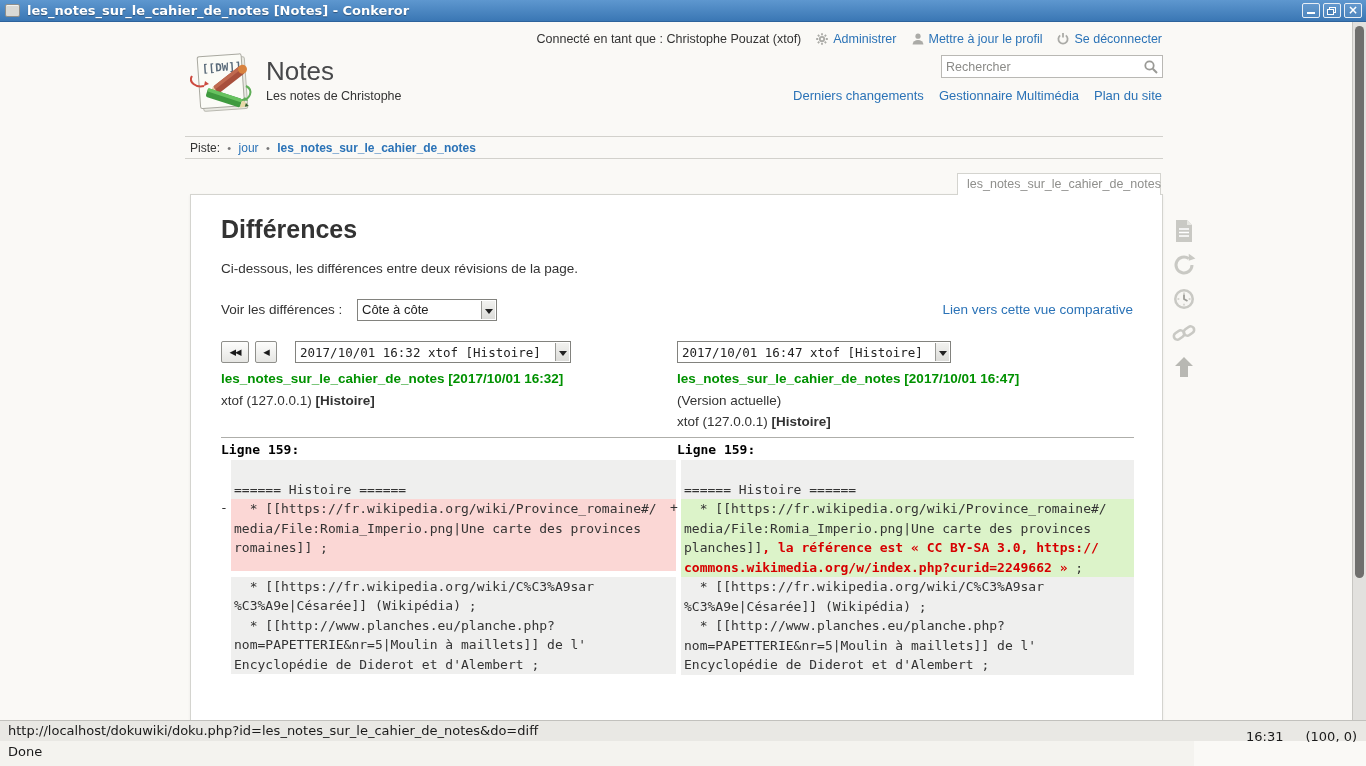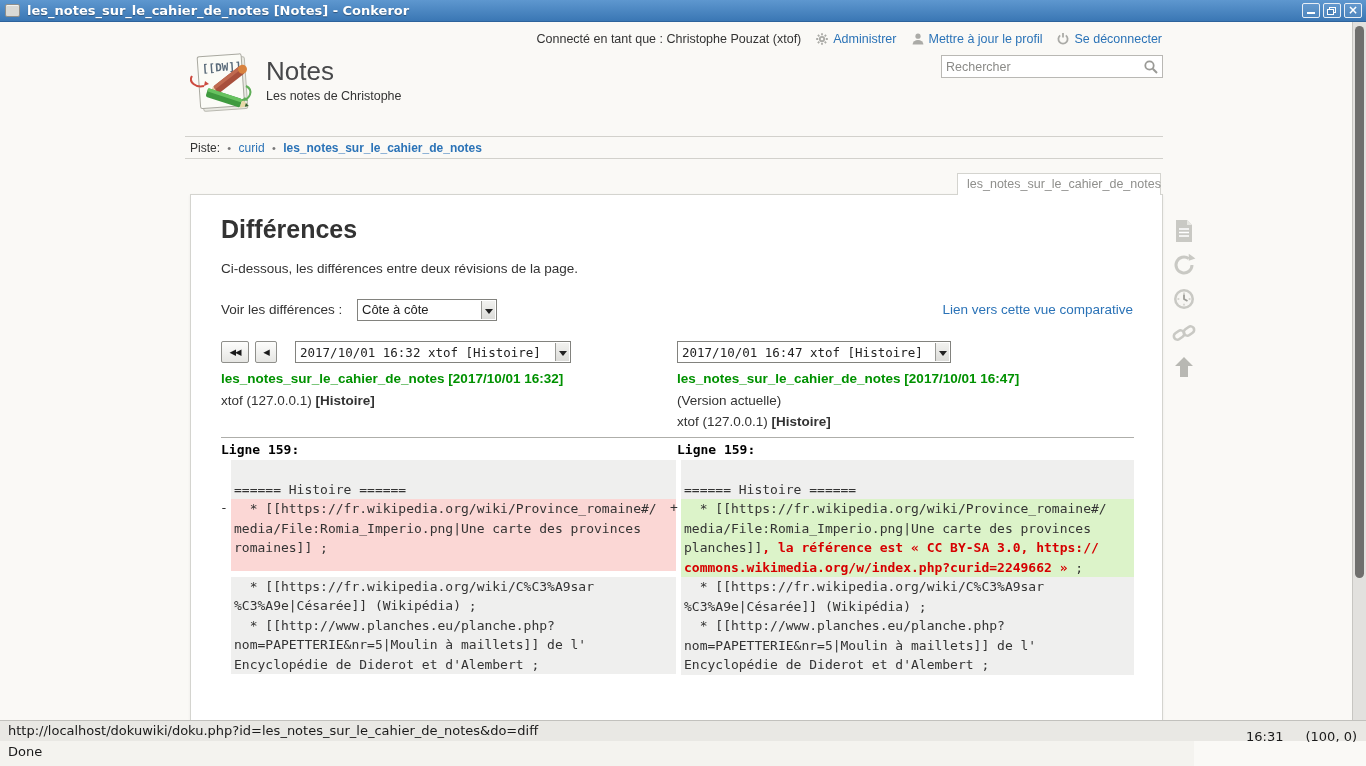--- a/index.html
+++ b/index.html
@@ -205,25 +205,30 @@
     <div class="tagline">Les notes de Christophe</div>
 
     <div class="search-wrap">
       <input class="search-input" placeholder="Rechercher" style="">
       <svg class="search-icon" width="16" height="16" viewBox="0 0 16 16">
           <circle cx="6.5" cy="6.5" r="4.2" fill="none" stroke="#9a9a96" stroke-width="1.8"></circle>
           <path d="M9.8 9.8 L14 14" stroke="#9a9a96" stroke-width="2"></path>
         </svg>
     </div>
 
+    <div class="nav-links">
+      <a class="hlink">Derniers changements</a>
+      <a class="hlink">Gestionnaire Multimédia</a>
+      <a class="hlink">Plan du site</a>
+    </div>
 
     <div class="breadcrumb">
       <span>Piste:</span>
       <span class="crumb-sep">•</span>
-      <a class="crumb-link">curid</a>
+      <a class="crumb-link">jour</a>
       <span class="crumb-sep">•</span>
       <a class="crumb-current">les_notes_sur_le_cahier_de_notes</a>
     </div>
 
     <div class="page-tab">les_notes_sur_le_cahier_de_notes</div>
 
     <div class="panel">
       <div class="h1">Différences</div>
       <div class="intro">Ci-dessous, les différences entre deux révisions de la page.</div>
 

